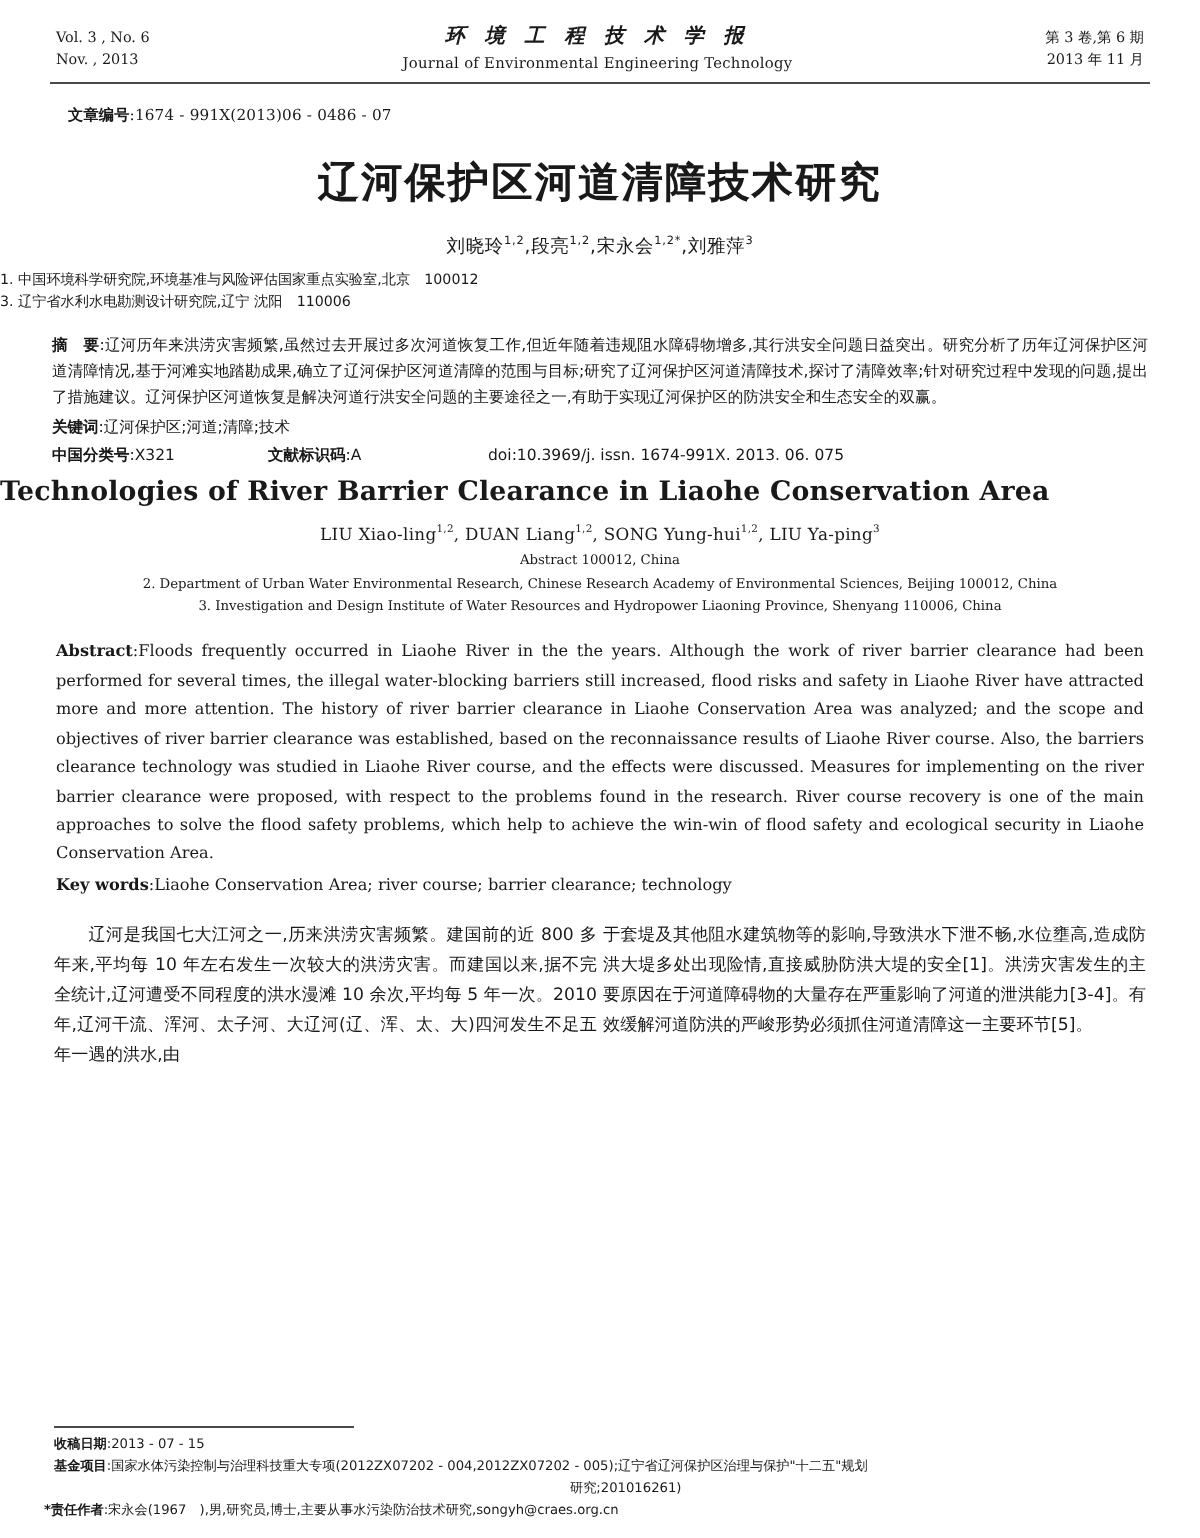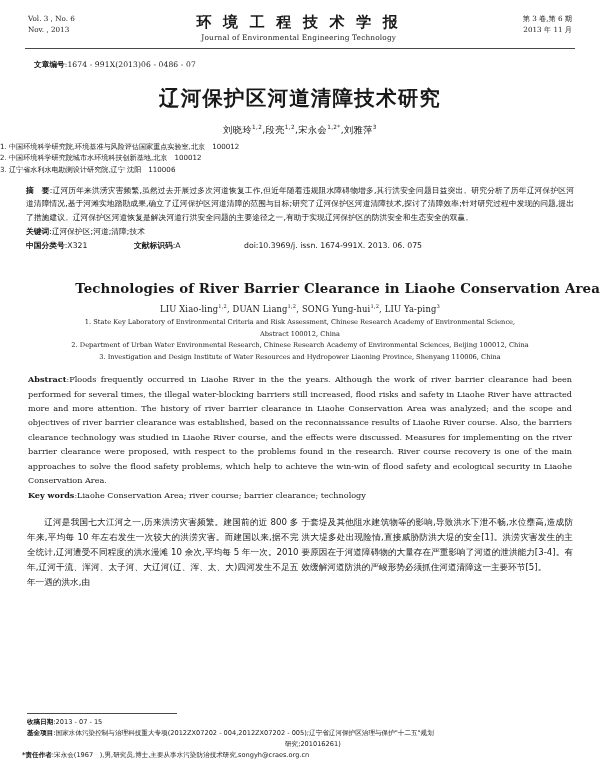--- a/index.html
+++ b/index.html
@@ -39,25 +39,26 @@
     white-space: nowrap;
     padding-top: 1px;
   }
   .rh-left { text-align: left; }
   .rh-right { text-align: right; }
   .rh-center {
     text-align: center;
     flex: 1;
   }
   .rh-cn {
-    font-size: 15px;
+    font-size: 10px;
     letter-spacing: 3.2px;
     font-weight: 600;
     font-family: "DejaVu Sans", "Liberation Sans", sans-serif;
     line-height: 1.35;
+    font-style: italic;
   }
   .rh-en {
     font-size: 7.4px;
     letter-spacing: 0.15px;
     line-height: 1.4;
     margin-top: 1px;
   }
   .rule {
     height: 1px;
     background: #4a4a4a;
@@ -118,24 +119,24 @@
     line-height: 1.7;
     font-family: "DejaVu Sans", "Liberation Sans", sans-serif;
     display: flex;
   }
   .cn-class .c1 { width: 108px; }
   .cn-class .c2 { width: 110px; }
   .cn-class .c3 { flex: 1; }
 
   
   .en-title {
-    text-align: right;
+    text-align: left;
     font-size: 13.4px;
     font-weight: 700;
-    margin-top: 28px;
+    margin-top: 4px;
     letter-spacing: 0.1px;
     font-family: "DejaVu Serif", "Liberation Serif", serif;
   }
   .en-authors {
     text-align: center;
     font-size: 8.4px;
     margin-top: 8px;
     letter-spacing: 0.15px;
   }
   .en-affils {
@@ -224,21 +225,20 @@
   </div>
 
   <div class="cn-title">辽河保护区河道清障技术研究</div>
 
   <div class="cn-authors">
     <span>刘晓玲</span><sup>1,2</sup>,<span>段亮</span><sup>1,2</sup>,<span>宋永会</span><sup>1,2*</sup>,<span>刘雅萍</span><sup>3</sup>
   </div>
 
   <div class="cn-affils">
     <div>1. 中国环境科学研究院,环境基准与风险评估国家重点实验室,北京　100012</div>
-    <div>2. 中国环境科学研究院城市水环境科技创新基地,北京　100012</div>
     <div>3. 辽宁省水利水电勘测设计研究院,辽宁 沈阳　110006</div>
   </div>
 
   <div class="cn-abstract">
     <span class="lbl">摘　要</span><span>:辽河历年来洪涝灾害频繁,虽然过去开展过多次河道恢复工作,但近年随着违规阻水障碍物增多,其行洪安全问题日益突出。研究分析了历年辽河保护区河道清障情况,基于河滩实地踏勘成果,确立了辽河保护区河道清障的范围与目标;研究了辽河保护区河道清障技术,探讨了清障效率;针对研究过程中发现的问题,提出了措施建议。辽河保护区河道恢复是解决河道行洪安全问题的主要途径之一,有助于实现辽河保护区的防洪安全和生态安全的双赢。</span>
   </div>
 
   <div class="cn-keywords">
     <span class="lbl">关键词</span><span>:辽河保护区;河道;清障;技术</span>
   </div>
@@ -249,21 +249,20 @@
     <span class="c3">doi:10.3969/j. issn. 1674-991X. 2013. 06. 075</span>
   </div>
 
   <div class="en-title">Technologies of River Barrier Clearance in Liaohe Conservation Area</div>
 
   <div class="en-authors">
     <span>LIU Xiao-ling</span><sup>1,2</sup>, <span>DUAN Liang</span><sup>1,2</sup>, <span>SONG Yung-hui</span><sup>1,2</sup>, <span>LIU Ya-ping</span><sup>3</sup>
   </div>
 
   <div class="en-affils">
-    <div>1. State Key Laboratory of Environmental Criteria and Risk Assessment, Chinese Research Academy of Environmental Science,</div>
     <div>Abstract 100012, China</div>
     <div>2. Department of Urban Water Environmental Research, Chinese Research Academy of Environmental Sciences, Beijing 100012, China</div>
     <div>3. Investigation and Design Institute of Water Resources and Hydropower Liaoning Province, Shenyang 110006, China</div>
   </div>
 
   <div class="en-abstract">
     <span class="lbl">Abstract</span><span>:Floods frequently occurred in Liaohe River in the the years. Although the work of river barrier clearance had been performed for several times, the illegal water-blocking barriers still increased, flood risks and safety in Liaohe River have attracted more and more attention. The history of river barrier clearance in Liaohe Conservation Area was analyzed; and the scope and objectives of river barrier clearance was established, based on the reconnaissance results of Liaohe River course. Also, the barriers clearance technology was studied in Liaohe River course, and the effects were discussed. Measures for implementing on the river barrier clearance were proposed, with respect to the problems found in the research. River course recovery is one of the main approaches to solve the flood safety problems, which help to achieve the win-win of flood safety and ecological security in Liaohe Conservation Area.</span>
   </div>
 
   <div class="en-keywords">

